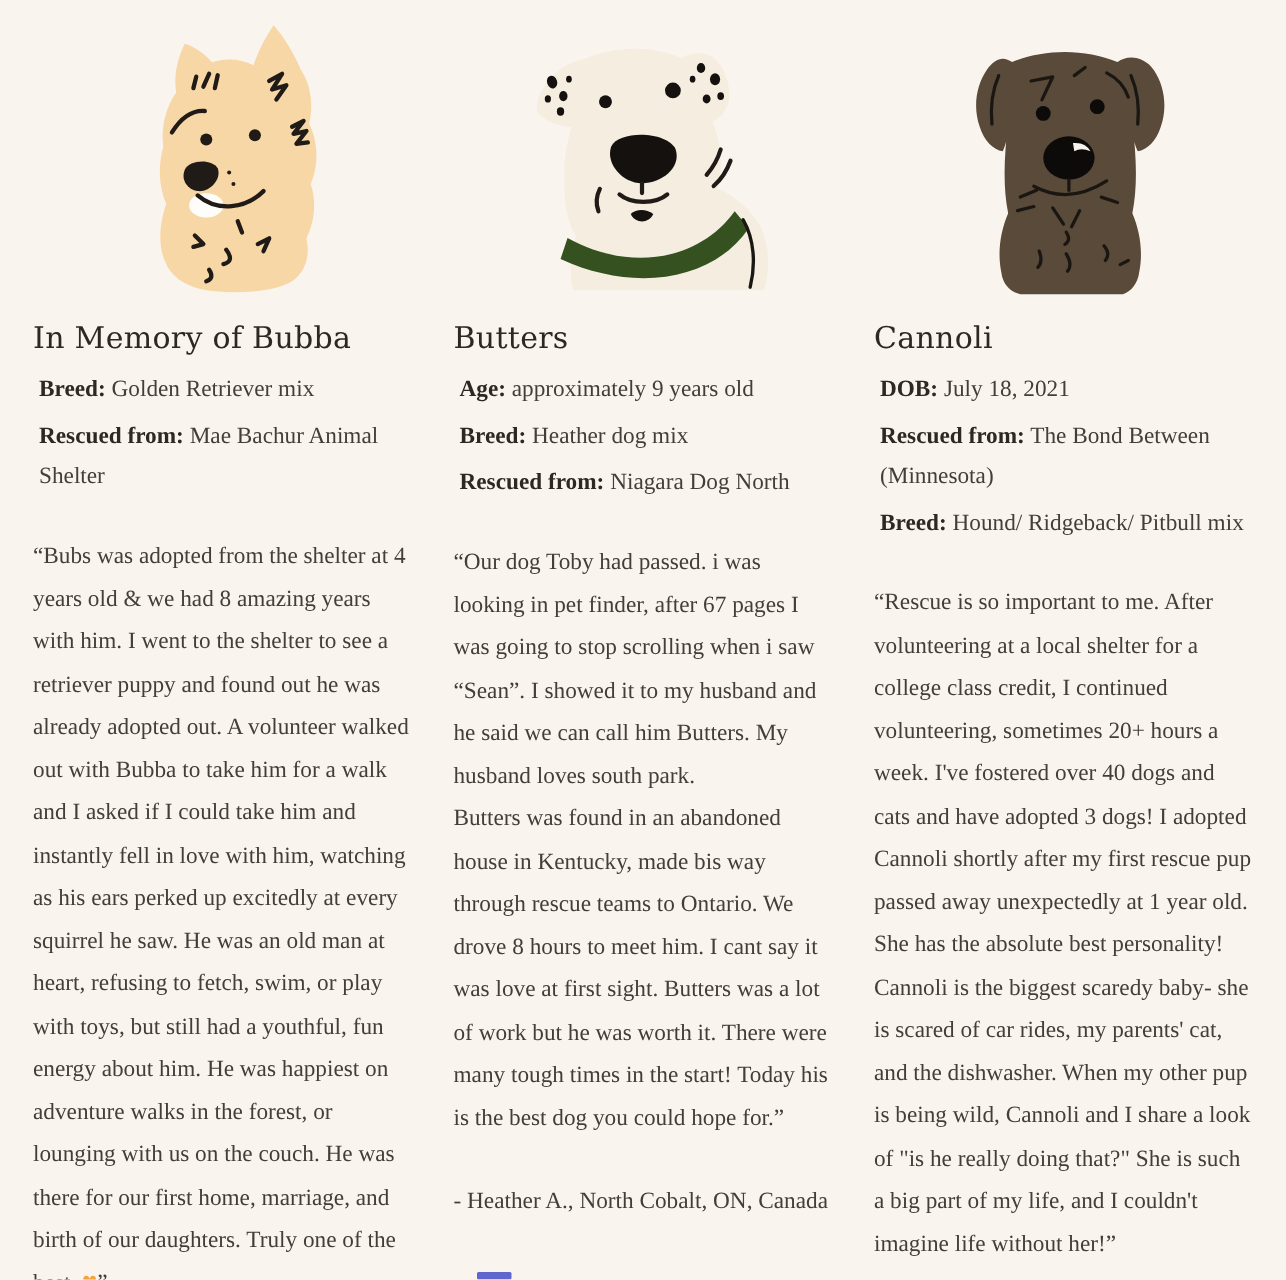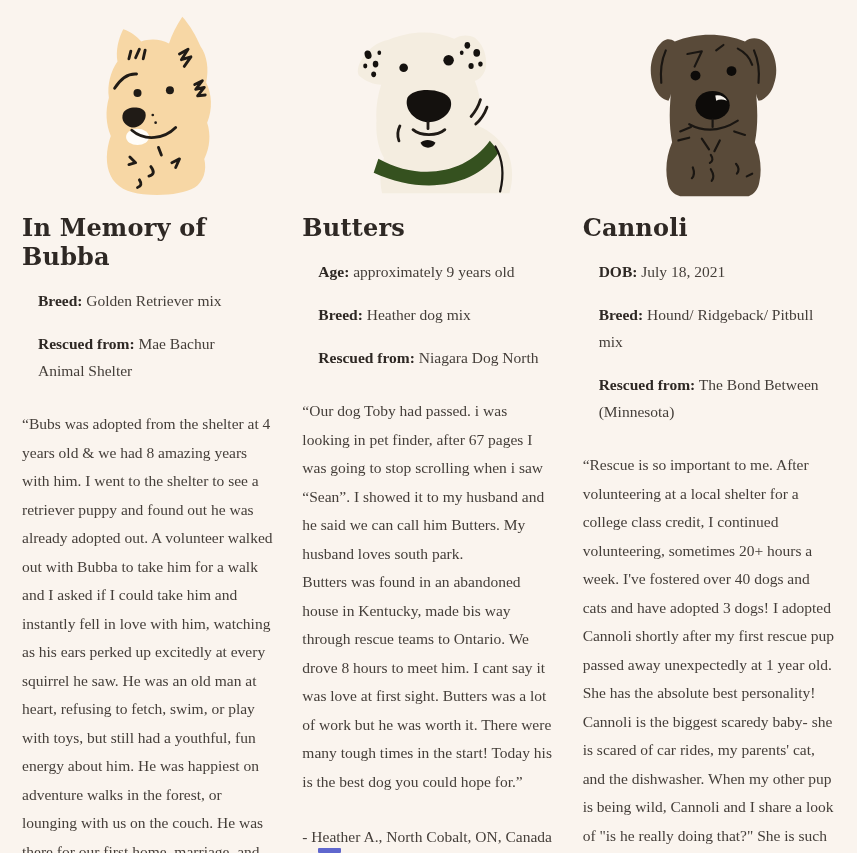--- a/index.html
+++ b/index.html
@@ -20,28 +20,28 @@
   }
   .card{flex:1 1 0;min-width:0;}
   .illo{
     height:192px;
     display:flex;
     align-items:flex-end;
     justify-content:center;
   }
   .card h2{
     font-family:"DejaVu Serif",serif;
-    font-weight:700;
-    font-size:24px;
+    font-weight:400;
+    font-size:20px;
     color:#2E2824;
     margin:15px 0 9px 0;
     letter-spacing:.2px;
   }
   .meta{
-    margin:16px;
+    margin:4px;
     font-size:15.5px;
     line-height:27px;
   }
   .meta strong{color:#2E2824;font-weight:700;}
   .story{
     margin:26px 0 0 0;
     font-size:15.5px;
     line-height:28.5px;
   }
   .attribution{
@@ -160,21 +160,21 @@
         <path class="stroke-thin" d="M76 136 l12 -3"></path>
         <path class="stroke-thin" d="M150 130 l-12 -4"></path>
         <path class="stroke-thin" d="M92 166 q3 8 -1 12"></path>
         <path class="stroke-thin" d="M112 168 q5 8 1 13"></path>
         <path class="stroke-thin" d="M140 162 q5 6 1 11"></path>
         <path class="stroke-thin" d="M152 176 l6 -3"></path>
       </svg>
     </div>
     <h2>Cannoli</h2>
     <p class="meta"><strong>DOB:</strong> <span>July 18, 2021</span></p>
+    <p class="meta"><strong>Rescued from:</strong> <span>The Bond Between (Minnesota)</span></p>
     <p class="meta"><strong>Breed:</strong> <span>Hound/ Ridgeback/ Pitbull mix</span></p>
-    <p class="meta"><strong>Rescued from:</strong> <span>The Bond Between (Minnesota)</span></p>
     <p class="story">“Rescue is so important to me. After volunteering at a local shelter for a college class credit, I continued volunteering, sometimes 20+ hours a week. I've fostered over 40 dogs and cats and have adopted 3 dogs! I adopted Cannoli shortly after my first rescue pup passed away unexpectedly at 1 year old. She has the absolute best personality! Cannoli is the biggest scaredy baby- she is scared of car rides, my parents' cat, and the dishwasher. When my other pup is being wild, Cannoli and I share a look of "is he really doing that?" She is such a big part of my life, and I couldn't imagine life without her!”</p>
 
   </article>
 
 </main>
 
 <div class="fold-marker"></div>
 
 </body></html>

